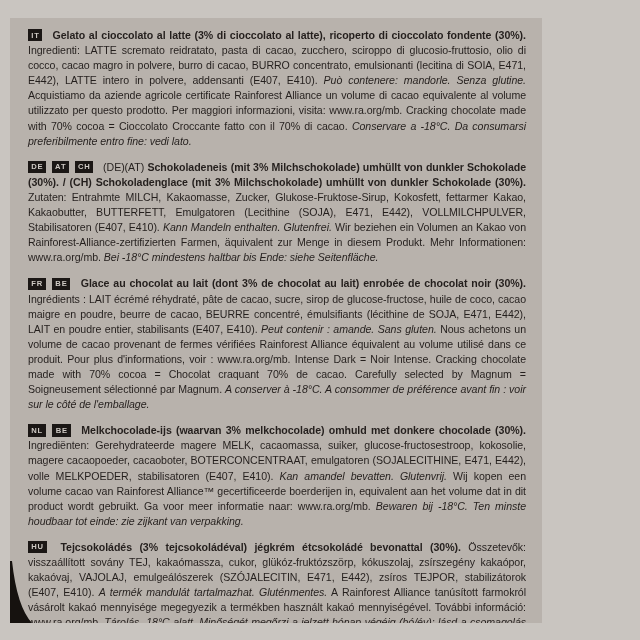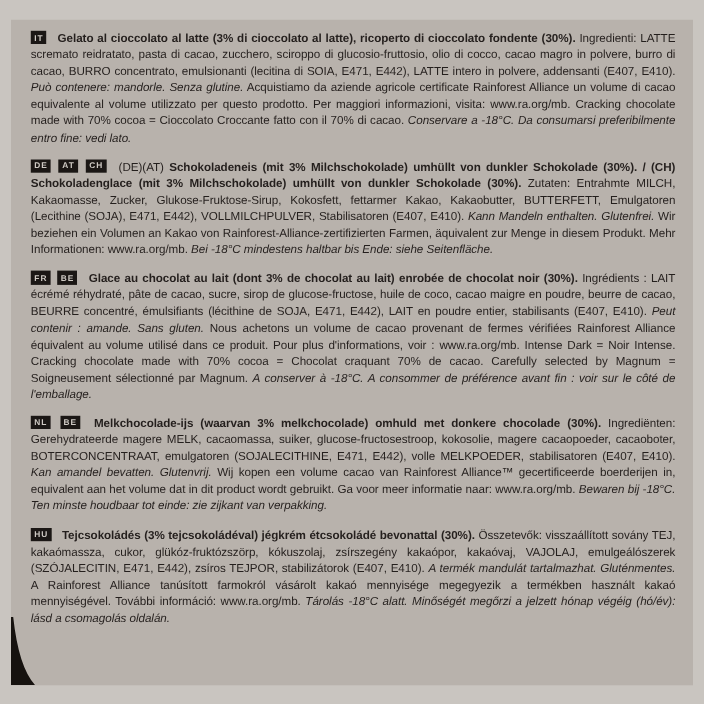--- a/index.html
+++ b/index.html
@@ -10,21 +10,21 @@
     width: 640px;
     height: 640px;
     background: #c9c5c0;
     font-family: "Liberation Sans", sans-serif;
     overflow: hidden;
   }
   #label-panel {
     position: absolute;
     left: 10px;
     top: 18px;
-    width: 620px;
+    width: 532px;
     height: 605px;
     background: #b8b2ac;
     box-sizing: border-box;
     padding: 10px 16px 10px 18px;
     overflow: hidden;
   }
   .corner-wedge {
     position: absolute;
     left: 0px;
     bottom: 0px;

